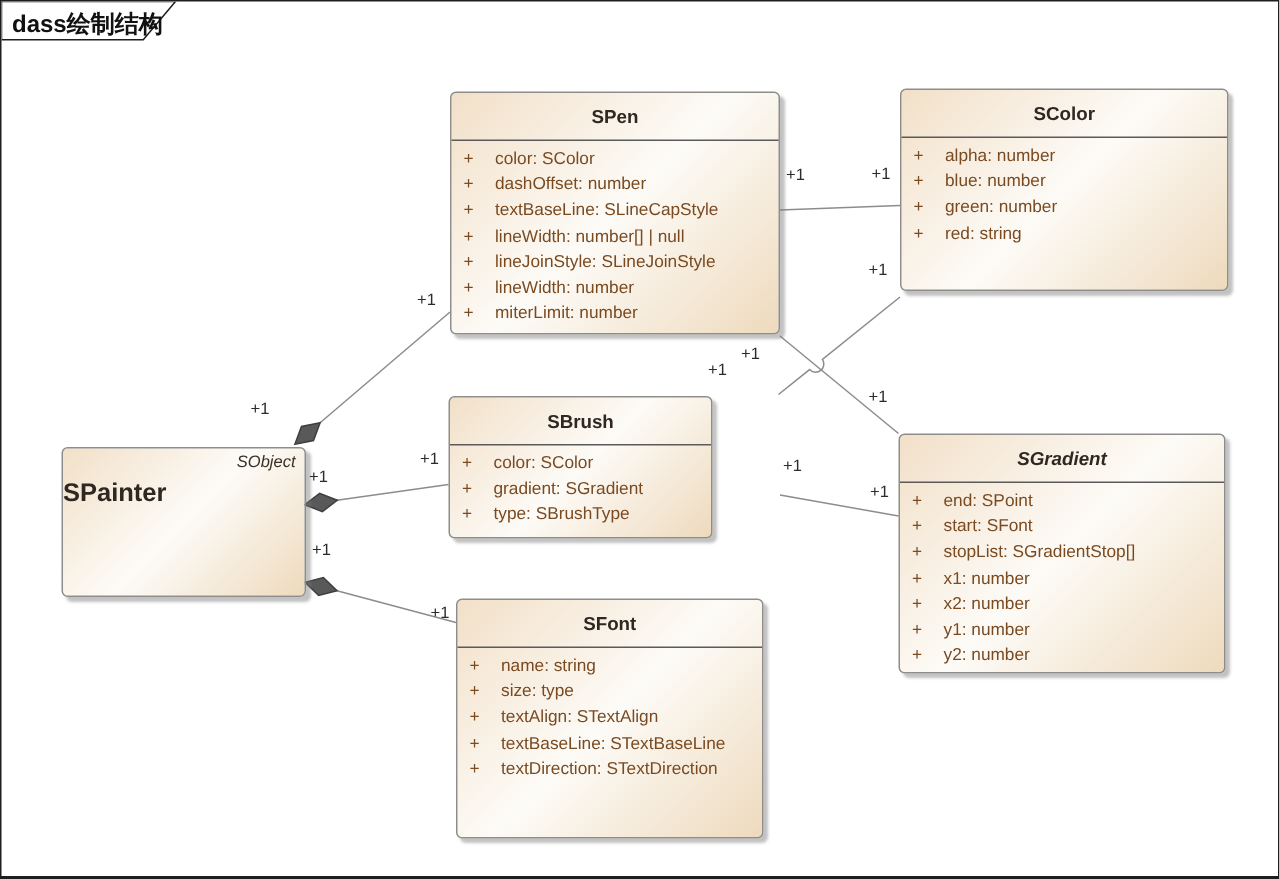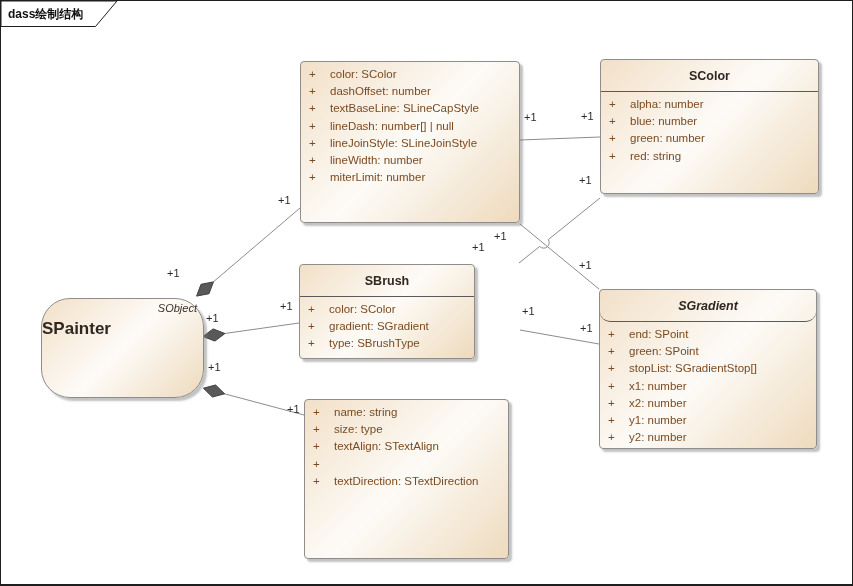--- a/index.html
+++ b/index.html
@@ -8,40 +8,40 @@
     width:851px;height:583px;
     border:1px solid #1e1e1e;
     border-bottom-width:2px;
     background:#ffffff;
     font-family:"Liberation Sans", sans-serif;
     overflow:hidden;
   }
   #tab-shape{position:absolute;left:0;top:0;}
   #tab-label{
     position:absolute;left:7px;top:5px;
-    font-size:12px;font-weight:bold;color:#111;
+    font-size:16px;font-weight:bold;color:#111;
     white-space:nowrap;
   }
   #edges{position:absolute;left:0;top:0;}
   .uml-class{
     position:absolute;
     box-sizing:border-box;
     border:1px solid #8e8d8b;
     border-radius:4px;
     background:linear-gradient(135deg,#f2e0c8 0%,#fdfbf7 50%,#eedabd 100%);
     box-shadow:3px 3px 2px rgba(120,120,120,0.45);
   }
   .uml-title{
     box-sizing:border-box;
     height:32px;
     display:flex;align-items:center;justify-content:center;
     font-size:12.5px;font-weight:bold;color:#2f2721;
     border-bottom:1px solid #5a5a5a;
   }
-  .uml-title.italic{font-style:italic;border-radius:10px;}
+  .uml-title.italic{font-style:italic;}
   .uml-attrs{padding-top:4px;}
   .attr-row{
     display:flex;
     line-height:17.2px;
     font-size:11.5px;color:#7a4a21;
     white-space:nowrap;
   }
   .attr-vis{width:21px;padding-left:8px;flex:none;}
   .stereo{
     position:absolute;top:3px;right:6px;
@@ -73,41 +73,42 @@
       <path d="M 519 223 L 598 288" fill="none" stroke="#8c8c8c" stroke-width="1"></path>
       <path d="M 519 329 L 598 343" fill="none" stroke="#8c8c8c" stroke-width="1"></path>
     </svg>
 
   <svg id="tab-shape" width="130" height="30">
     <polygon points="0,0 116,0 94.5,25.5 0,25.5" fill="#ffffff" stroke="#1e1e1e" stroke-width="1"></polygon>
   </svg>
   <span id="tab-label">dass绘制结构</span>
 
   <div id="nodes">
-      <div class="uml-class" style="left: 40px; top: 297px; width: 163px; height: 100px; border-radius: 29px;">
+      <div class="uml-class" style="left: 40px; top: 297px; width: 163px; height: 100px;">
         <div class="stereo">SObject</div>
         <div class="painter-name">SPainter</div>
       </div>
       <div class="uml-class" style="left: 299px; top: 60px; width: 220px; height: 162px;">
+        <div class="uml-title">SPen</div>
         <div class="uml-attrs">
           <div class="attr-row">
             <span class="attr-vis">+</span>
             <span>color: SColor</span>
           </div>
           <div class="attr-row">
             <span class="attr-vis">+</span>
             <span>dashOffset: number</span>
           </div>
           <div class="attr-row">
             <span class="attr-vis">+</span>
             <span>textBaseLine: SLineCapStyle</span>
           </div>
           <div class="attr-row">
             <span class="attr-vis">+</span>
-            <span>lineDash: number[] | null</span>
+            <span>lineWidth: number[] | null</span>
           </div>
           <div class="attr-row">
             <span class="attr-vis">+</span>
             <span>lineJoinStyle: SLineJoinStyle</span>
           </div>
           <div class="attr-row">
             <span class="attr-vis">+</span>
             <span>lineWidth: number</span>
           </div>
           <div class="attr-row">
@@ -156,21 +157,21 @@
       </div>
       <div class="uml-class" style="left: 598px; top: 288px; width: 218px; height: 160px;">
         <div class="uml-title italic">SGradient</div>
         <div class="uml-attrs">
           <div class="attr-row">
             <span class="attr-vis">+</span>
             <span>end: SPoint</span>
           </div>
           <div class="attr-row">
             <span class="attr-vis">+</span>
-            <span>green: SPoint</span>
+            <span>start: SFont</span>
           </div>
           <div class="attr-row">
             <span class="attr-vis">+</span>
             <span>stopList: SGradientStop[]</span>
           </div>
           <div class="attr-row">
             <span class="attr-vis">+</span>
             <span>x1: number</span>
           </div>
           <div class="attr-row">
@@ -181,35 +182,37 @@
             <span class="attr-vis">+</span>
             <span>y1: number</span>
           </div>
           <div class="attr-row">
             <span class="attr-vis">+</span>
             <span>y2: number</span>
           </div>
         </div>
       </div>
       <div class="uml-class" style="left: 303px; top: 398px; width: 205px; height: 160px;">
+        <div class="uml-title">SFont</div>
         <div class="uml-attrs">
           <div class="attr-row">
             <span class="attr-vis">+</span>
             <span>name: string</span>
           </div>
           <div class="attr-row">
             <span class="attr-vis">+</span>
             <span>size: type</span>
           </div>
           <div class="attr-row">
             <span class="attr-vis">+</span>
             <span>textAlign: STextAlign</span>
           </div>
           <div class="attr-row">
             <span class="attr-vis">+</span>
+            <span>textBaseLine: STextBaseLine</span>
           </div>
           <div class="attr-row">
             <span class="attr-vis">+</span>
             <span>textDirection: STextDirection</span>
           </div>
         </div>
       </div>
     </div>
   <div id="labels">
       <span class="mult-label" style="left: 166px; top: 266px;">+1</span>

